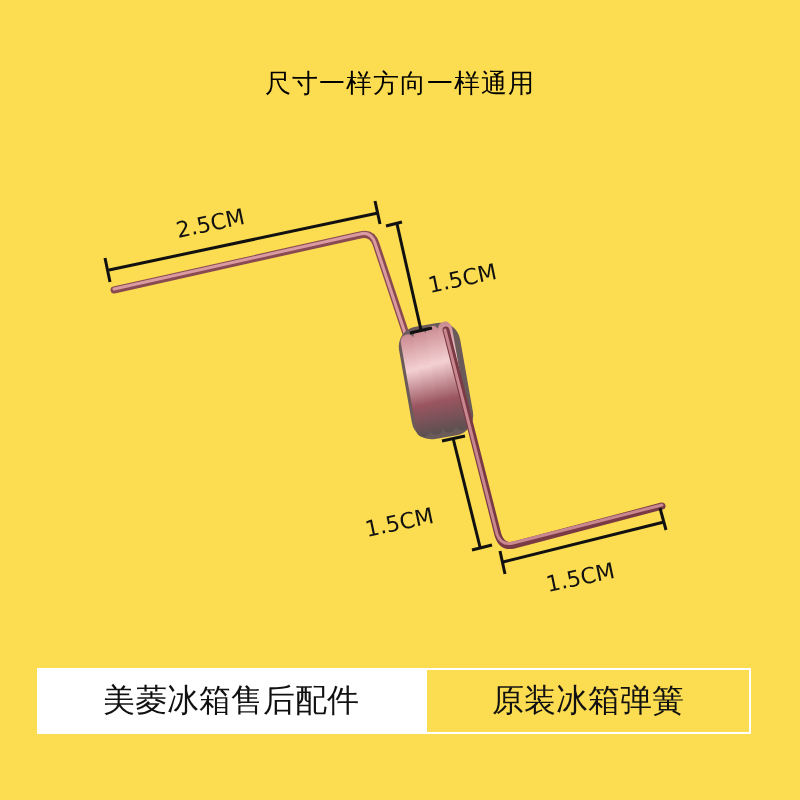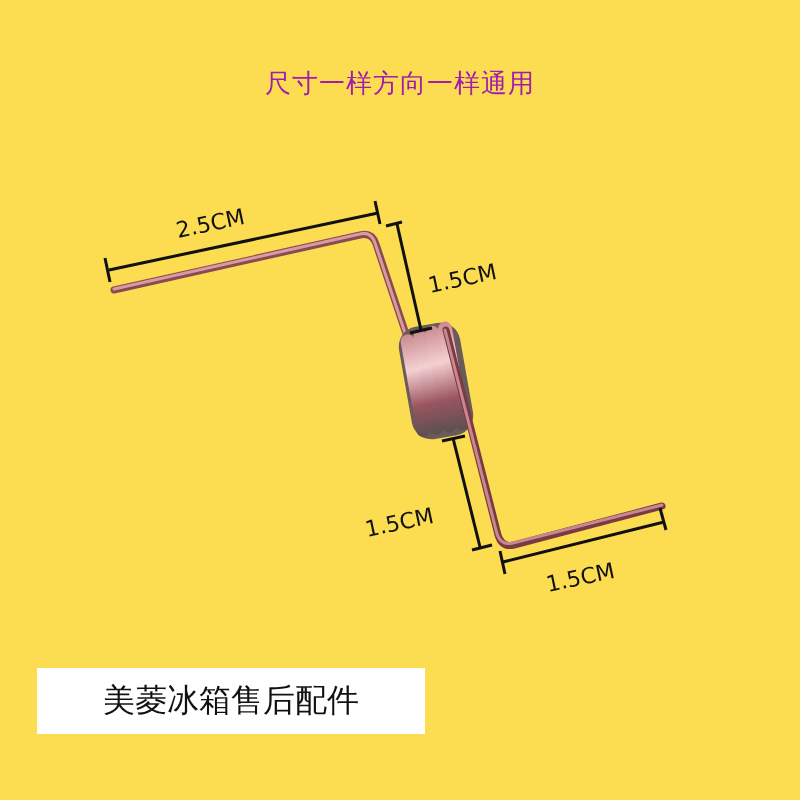--- a/index.html
+++ b/index.html
@@ -4,21 +4,21 @@
 <style>
   html, body { margin: 0; padding: 0; }
   body {
     width: 800px; height: 800px; overflow: hidden;
     background: #FCDC50;
     position: relative;
     font-family: "DejaVu Sans", sans-serif;
   }
   .headline {
     position: absolute; left: 0; top: 66px; width: 800px;
-    text-align: center; font-size: 26px; color: #a21caf;
+    text-align: center; font-size: 26px; color: #000000;
     letter-spacing: 1px;
   }
   svg.diagram { position: absolute; left: 0; top: 0; }
   .dim-label {
     font-family: "DejaVu Sans", sans-serif;
     font-size: 22px; fill: #111;
   }
   .banner {
     position: absolute; left: 37px; top: 668px; width: 714px; height: 66px;
     display: flex; box-sizing: border-box;
@@ -95,13 +95,14 @@
   <g stroke="#111" stroke-width="3">
     <line x1="503" y1="562" x2="664" y2="522"></line>
     <line x1="500" y1="551" x2="505" y2="574"></line>
     <line x1="660" y1="508" x2="666" y2="530"></line>
   </g>
   <text class="dim-label" x="548" y="592" transform="rotate(-12 548 592)">1.5CM</text>
 </svg>
 
 <div class="banner">
   <div class="banner-left">美菱冰箱售后配件</div>
+  <div class="banner-right">原装冰箱弹簧</div>
 </div>
 
 </body></html>

